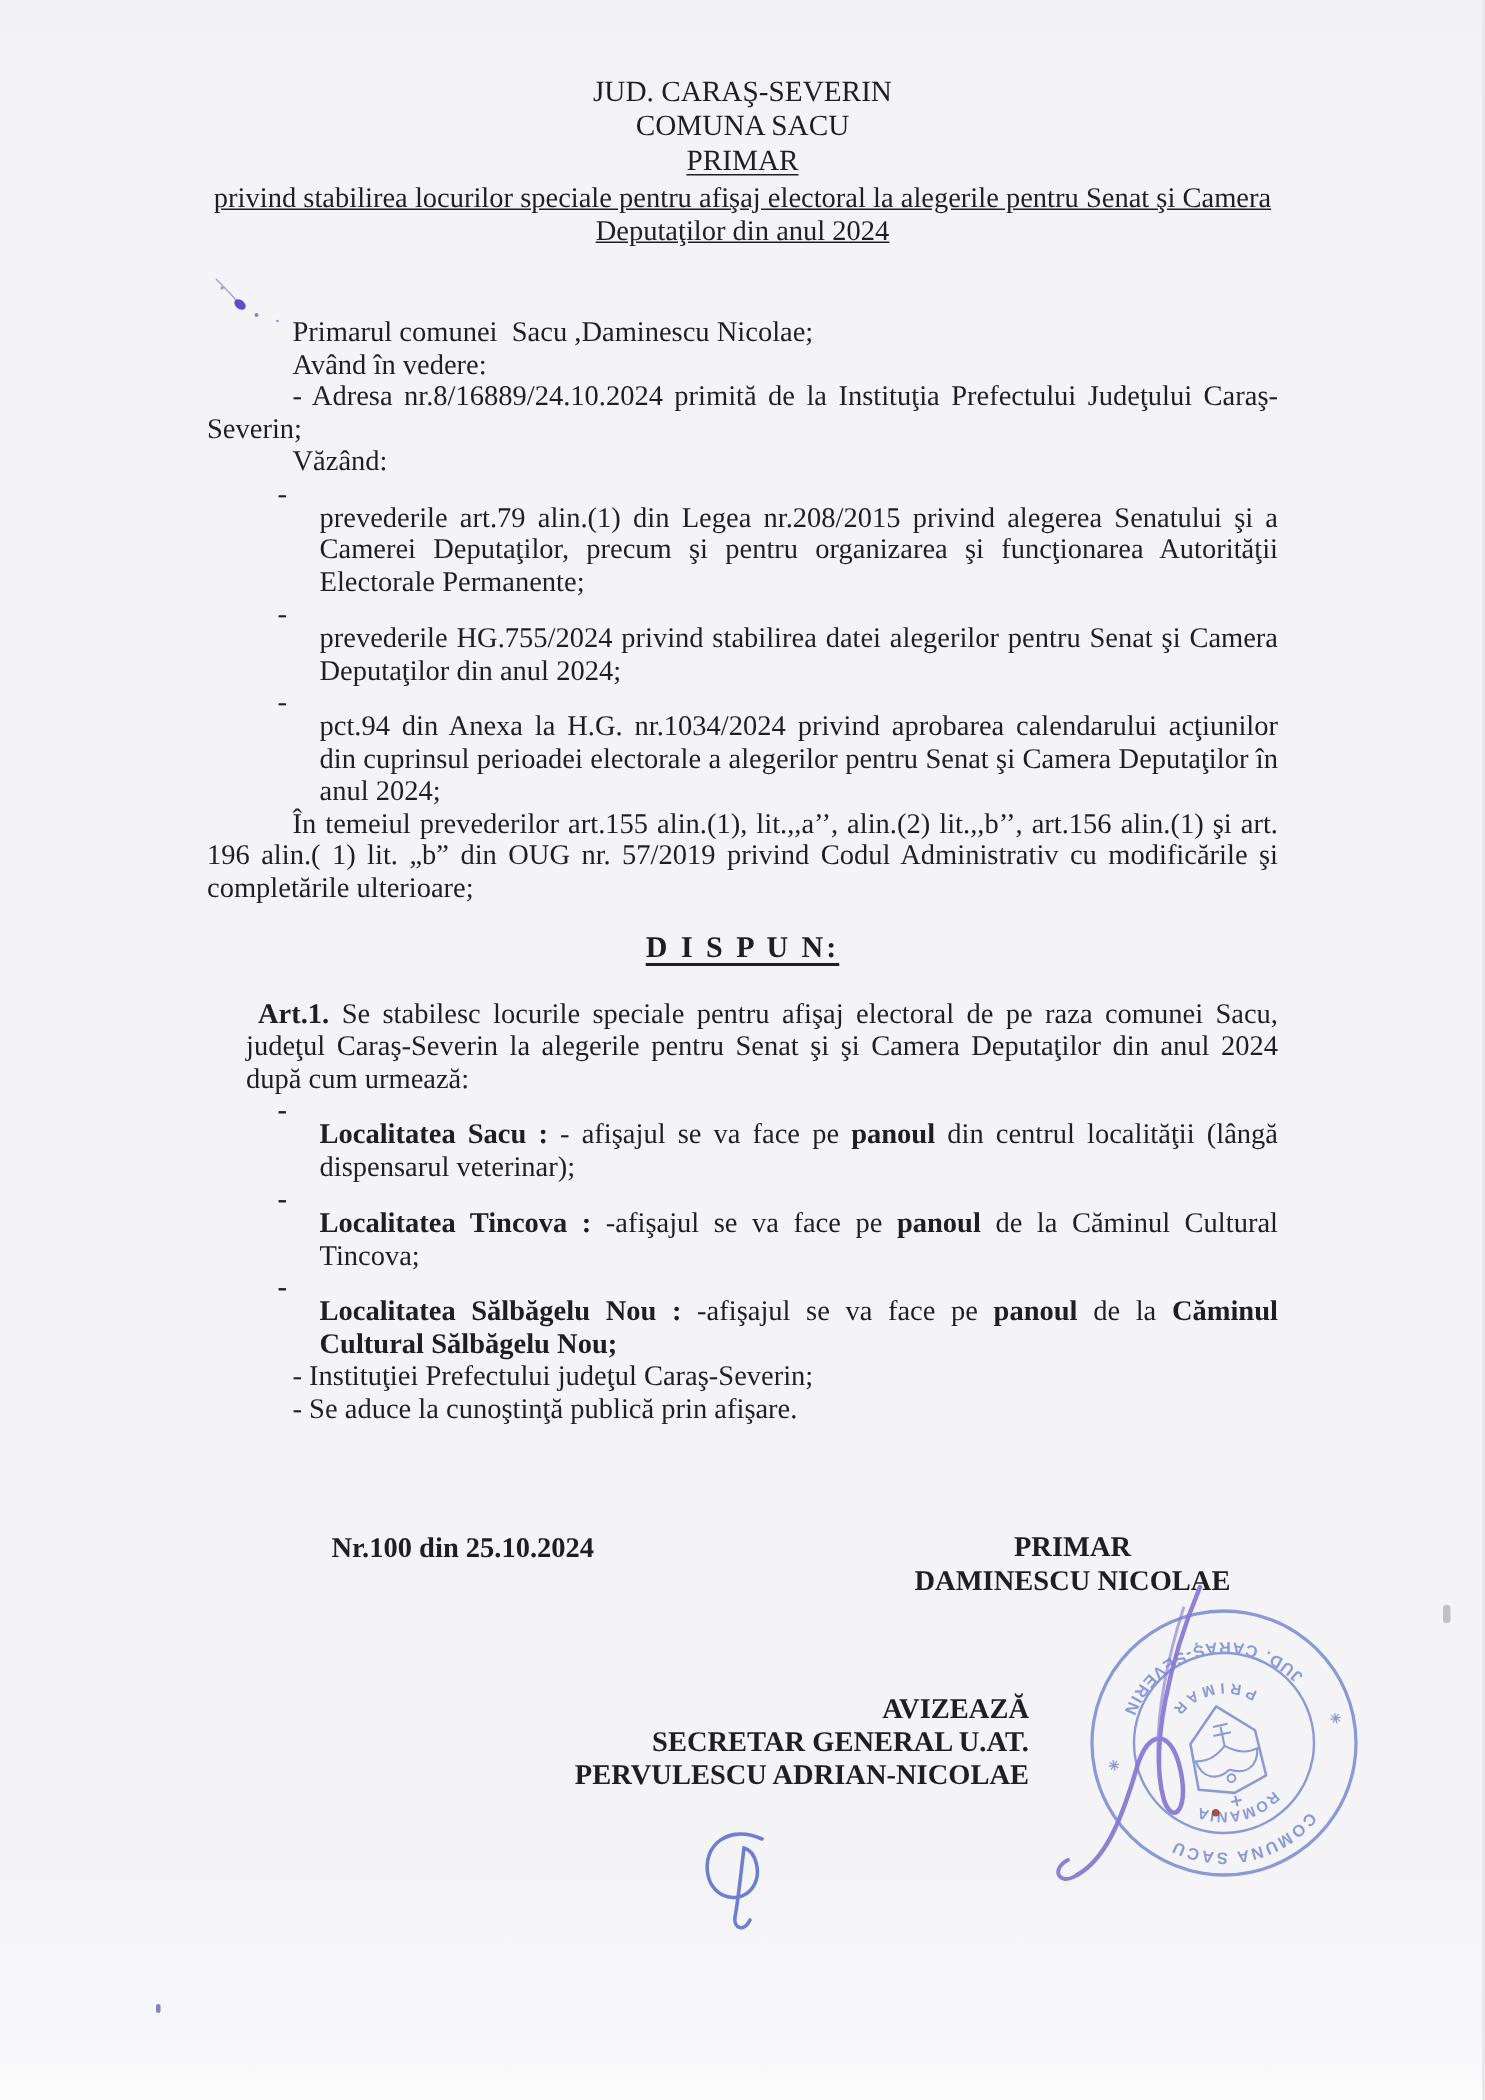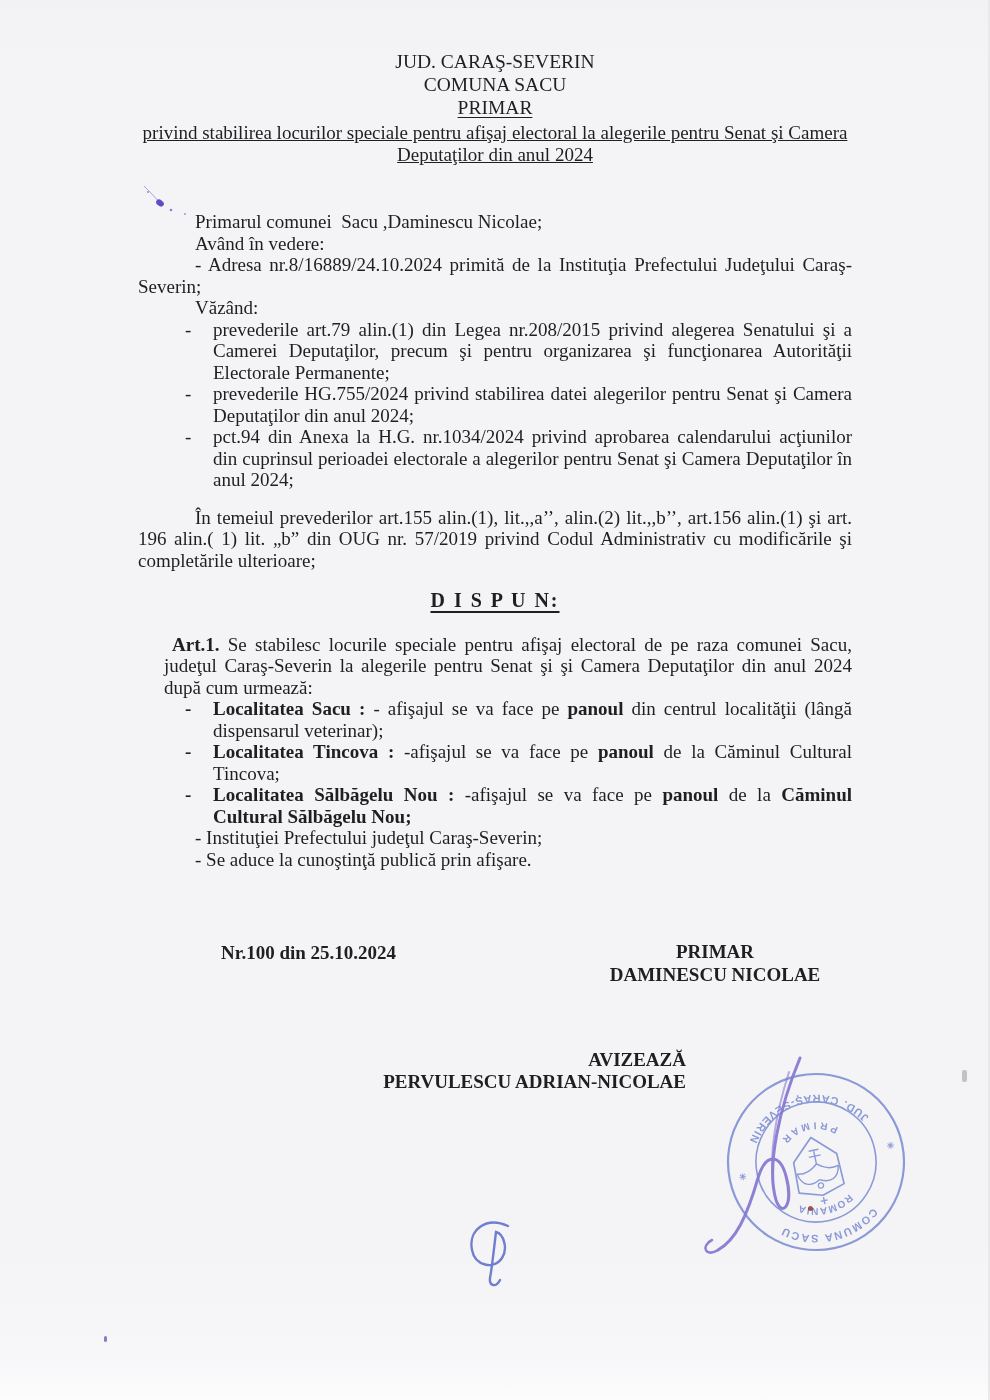--- a/index.html
+++ b/index.html
@@ -26,22 +26,22 @@
   .title span{ text-decoration:underline;text-underline-offset:4px; }
   .subtitle{ margin-top:3px;text-align:center;line-height:21.5px;text-decoration:underline; }
   .pre-line{ margin:0;text-indent:57px;white-space:pre-wrap; }
   .first{ margin-top:46px; }
   .just{ text-align:justify; }
   .para{ margin:0; }
   .indent57{ text-indent:57px; }
   .blist{ margin:0; }
   .bitem{ display:flex;margin:0; }
   .bmark{ width:28px;margin-left:47px;flex:0 0 auto; }
-  .btext{ flex:1;text-align:justify; }
-  .temei{ margin-top:16px; }
+  .btext{ flex:1;text-align:justify;margin-top:16px; }
+  .temei{ margin-top:0; }
   .dispun{
     margin-top:19px;text-align:center;font-weight:bold;font-size:20px;letter-spacing:2px;
   }
   .dispun span{ text-decoration:underline;text-underline-offset:4px; }
   .art1{ margin-top:22px;text-indent:8px;text-align:justify;margin-left:26px; }
   b, .b{ font-weight:bold; }
   .loclist .btext{ }
   .art2{ margin:0;text-align:left; }
   .subitem{ margin:0 0 0 57px; }
   .footer-row{ position:relative;margin-top:72px;height:46px; }
@@ -129,20 +129,21 @@
     <div class="footer-row">
       <span class="nr">Nr.100 din 25.10.2024</span>
       <div class="primar-block">
         <div>PRIMAR</div>
         <div>DAMINESCU NICOLAE</div>
       </div>
     </div>
 
     <div class="aviz-block">
       <div>AVIZEAZĂ</div>
+      <div>SECRETAR GENERAL U.AT.</div>
       <div>PERVULESCU ADRIAN-NICOLAE</div>
     </div>
   </div>
 
   <div class="abs stamp-wrap">
     <svg viewBox="0 0 188 188" width="188" height="188">
       <g fill="none" stroke="#7d8ed2" stroke-width="2.2">
         <circle cx="94" cy="94" r="88"></circle>
         <circle cx="94" cy="94" r="60" stroke-width="1.6"></circle>
       </g>

